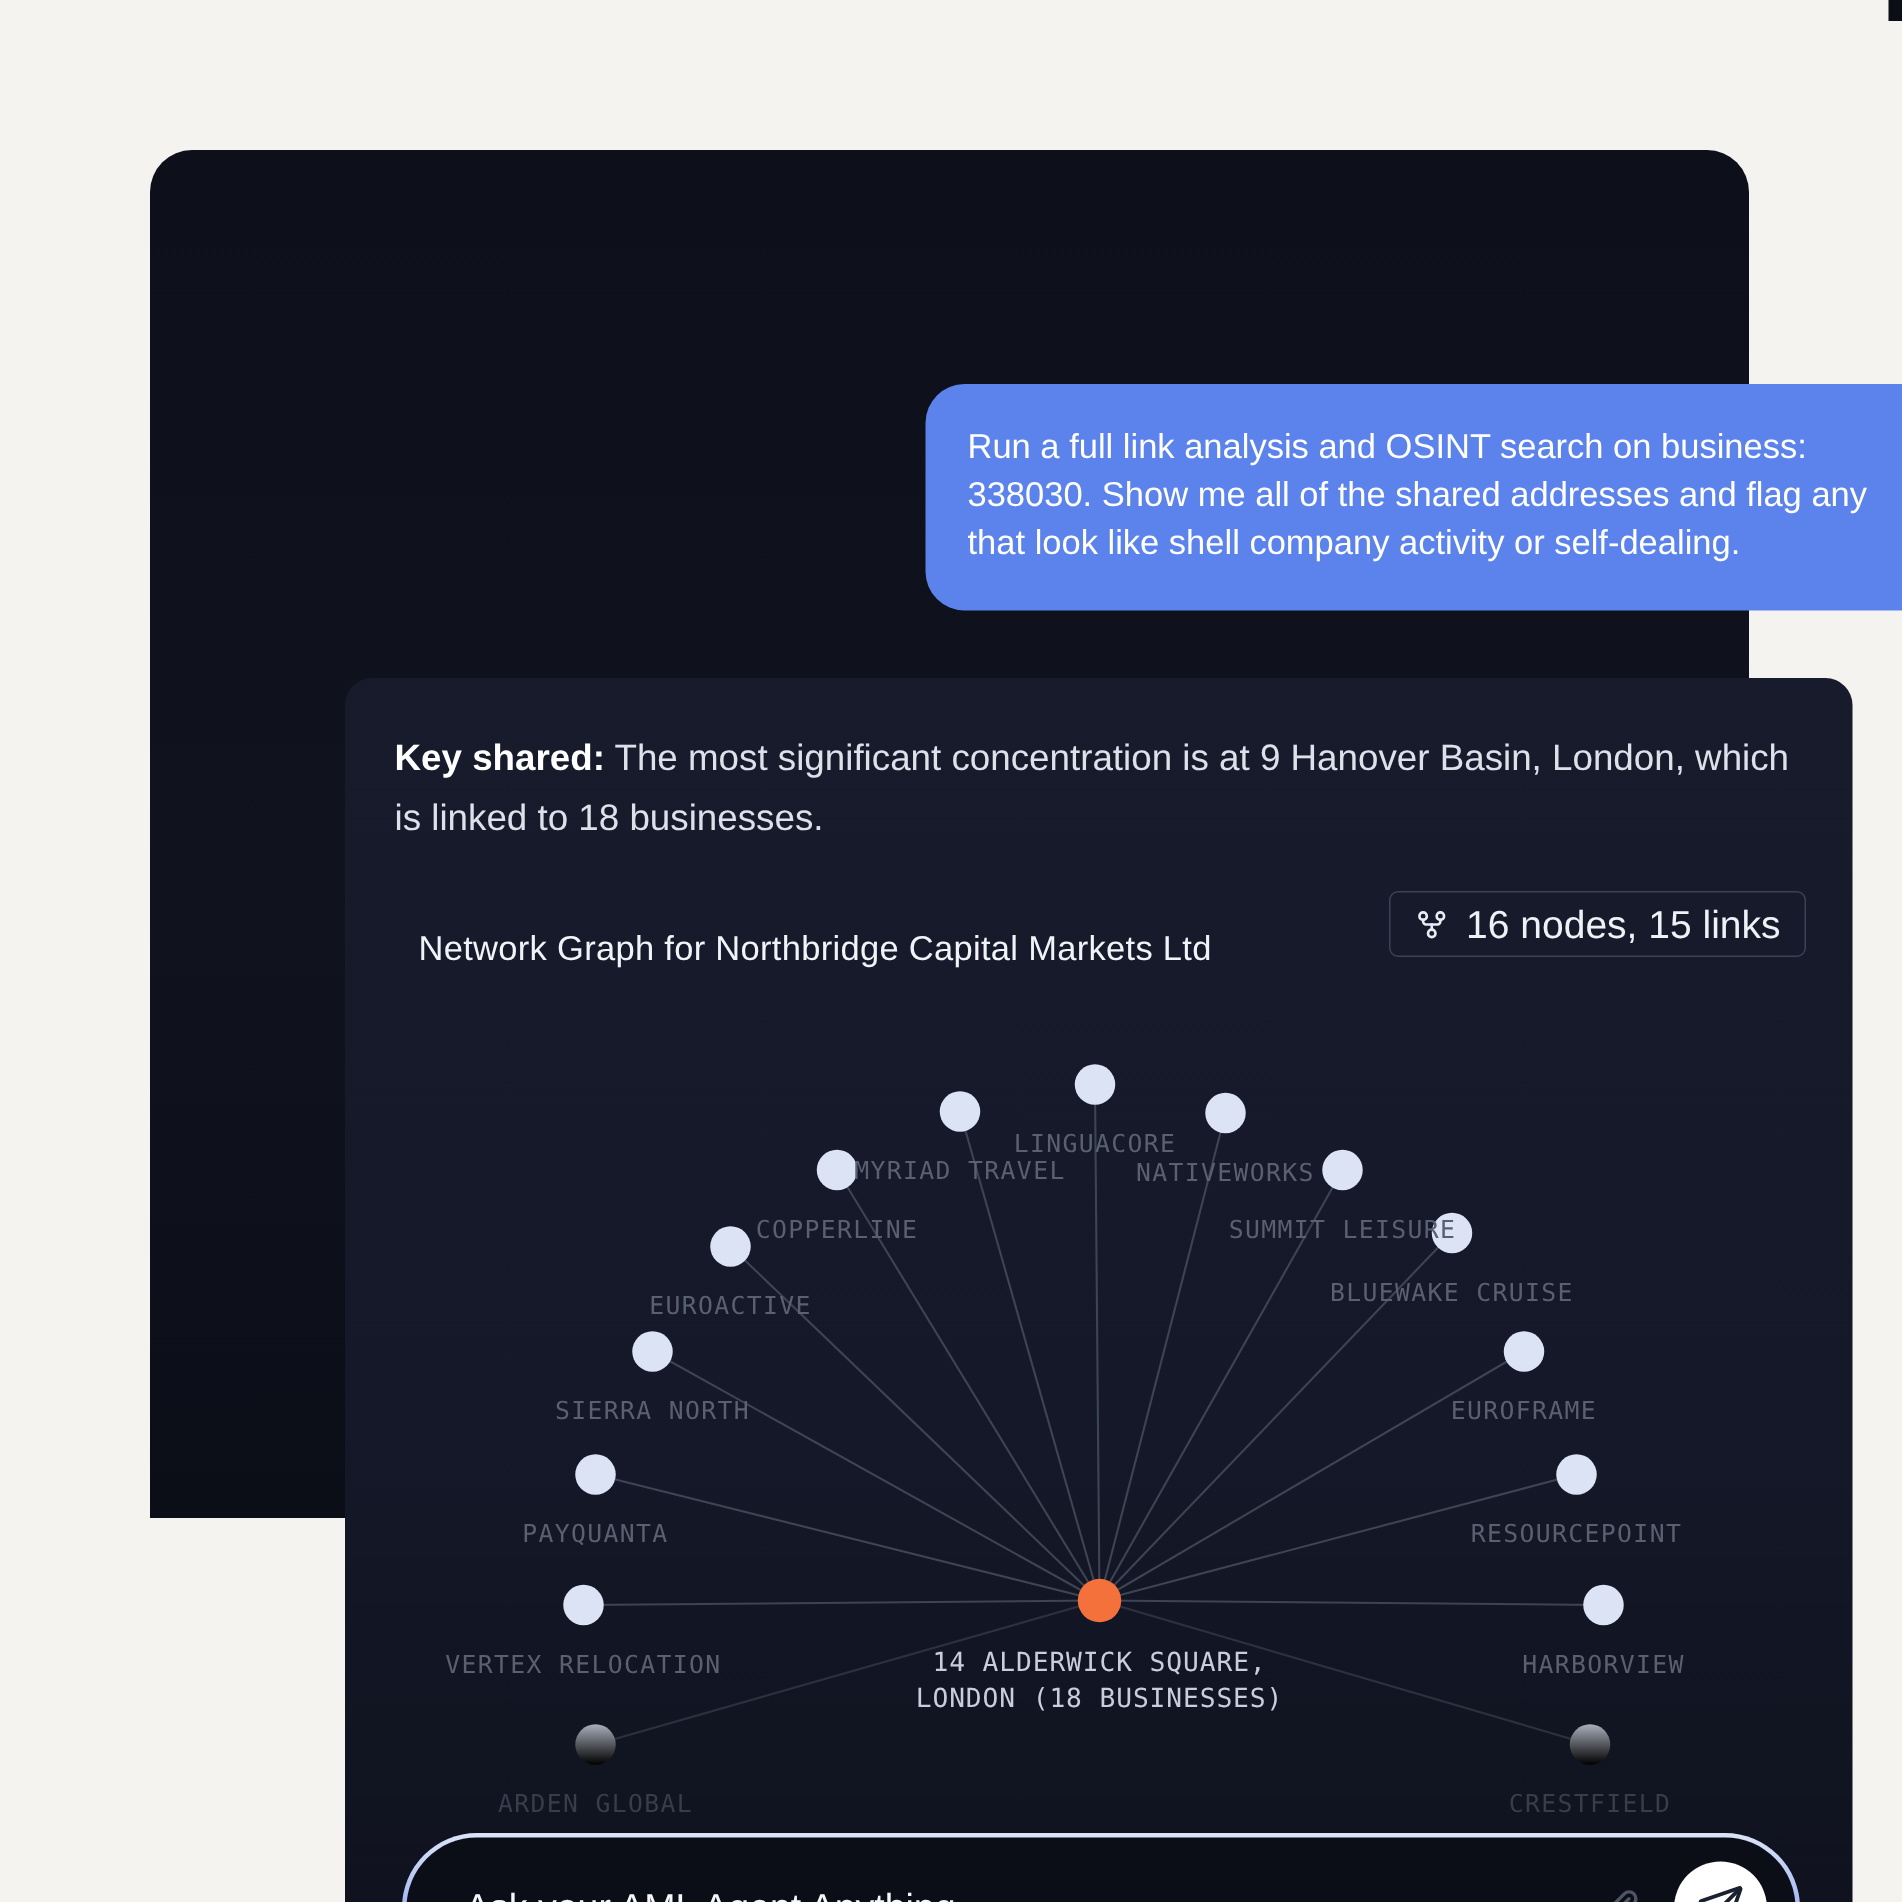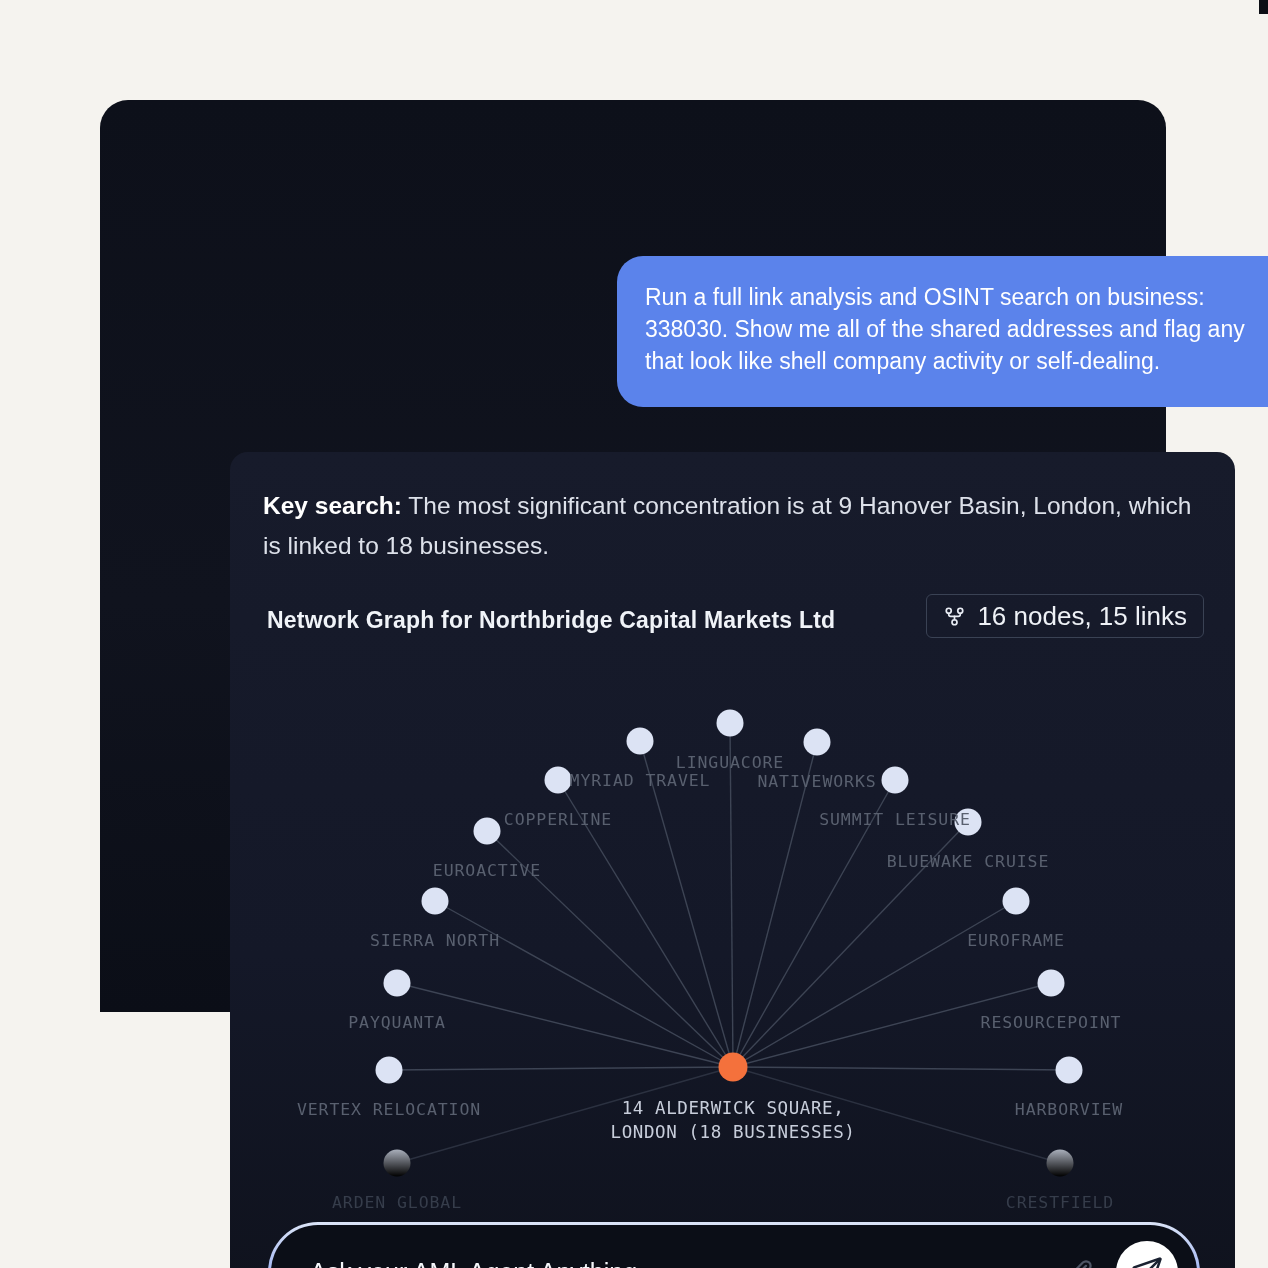--- a/index.html
+++ b/index.html
@@ -24,22 +24,22 @@
     position:absolute;left:130px;top:352px;width:1005px;height:916px;
     border-radius:18px;
     background:linear-gradient(180deg,#171b2b 0%,#141828 55%,#0e111b 100%);
   }
   .finding{
     position:absolute;left:33px;top:34px;width:945px;margin:0;
     font-size:24.5px;line-height:40px;color:#dde1ea;font-weight:400;
   }
   .finding strong{color:#ffffff;font-weight:700;}
   .graph-title{
-    position:absolute;left:33px;top:151px;margin:4px;
-    font-size:23px;font-weight:700;color:#f0f3f8;letter-spacing:.2px;
+    position:absolute;left:33px;top:151px;margin:16px;
+    font-size:23px;font-weight:400;color:#f0f3f8;letter-spacing:.2px;
   }
   .badge{
     position:absolute;right:31px;top:142px;height:42px;
     display:flex;align-items:center;gap:11px;padding:0 16px;
     border:1.5px solid #3a4254;border-radius:6px;
     color:#eef1f6;font-size:26px;
   }
   .badge svg{display:block;}
   #graph{position:absolute;left:0;top:208px;}
   .edge{stroke:#3d4454;stroke-width:1.4;}
@@ -83,21 +83,21 @@
 <div class="corner-mark"></div>
 
 <div class="panel">
 
   <div class="bubble">
     <span>Run a full link analysis and OSINT search on business: 338030. Show me all of the shared addresses and flag any that look like shell company activity or self-dealing.</span>
   </div>
 
   <div class="card">
 
-    <p class="finding"><strong>Key search:</strong><span> The most significant concentration is at 9 Hanover Basin, London, which is linked to 18 businesses.</span></p>
+    <p class="finding"><strong>Key shared:</strong><span> The most significant concentration is at 9 Hanover Basin, London, which is linked to 18 businesses.</span></p>
 
     <h2 class="graph-title">Network Graph for Northbridge Capital Markets Ltd</h2>
 
     <div class="badge">
       <span>
         <svg width="23" height="23" viewBox="0 0 24 24" fill="none" stroke="#e8ecf4" stroke-width="1.8" stroke-linecap="round">
           <circle cx="6" cy="6" r="2.6"></circle>
           <circle cx="18" cy="6" r="2.6"></circle>
           <circle cx="12" cy="18" r="2.6"></circle>
           <path d="M6 8.6v1.2a2 2 0 0 0 2 2h8a2 2 0 0 0 2-2V8.6"></path>

